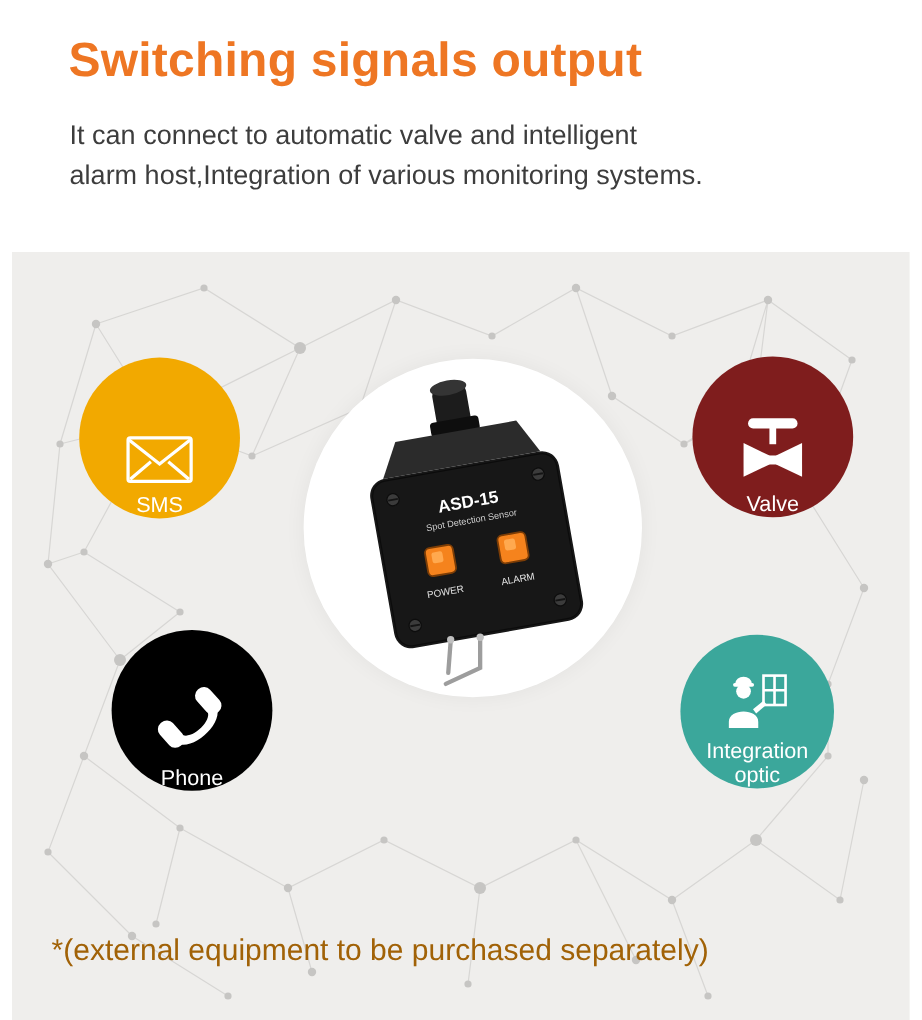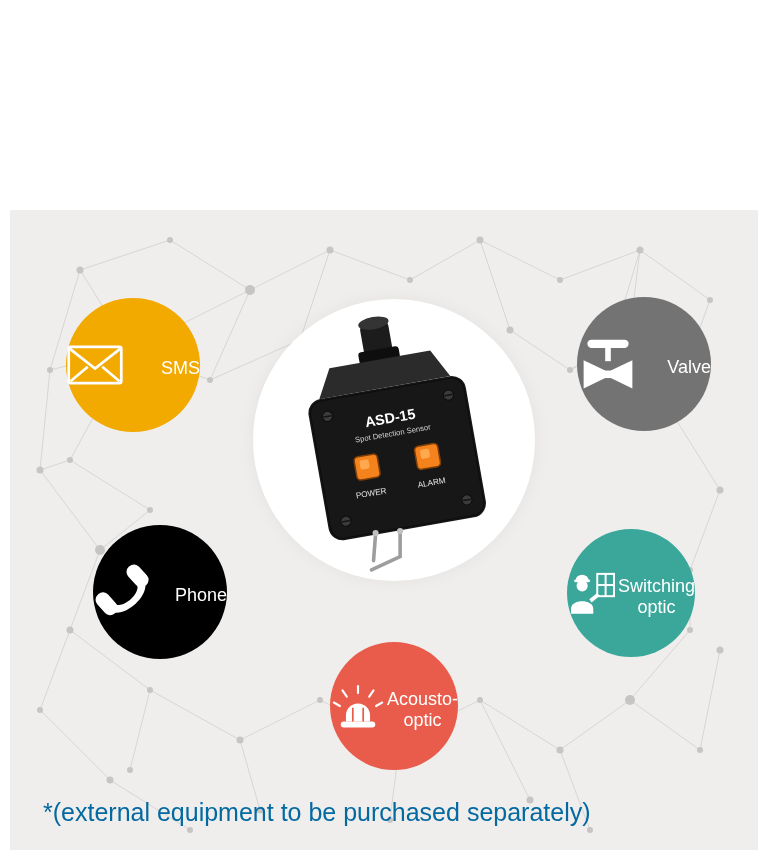--- a/index.html
+++ b/index.html
@@ -16,48 +16,55 @@
   }
 
   .panel {
     position: absolute; left: 10px; top: 210px; width: 748px; height: 640px;
     background: #efeeec; overflow: hidden;
   }
   .net { position: absolute; left: 0; top: 0; }
 
   .node {
     position: absolute; border-radius: 50%; color: #fff;
-    display: flex; flex-direction: row; align-items: center; justify-content: space-between;
+    display: flex; flex-direction: column; align-items: center; justify-content: flex-end;
     text-align: center;
   }
   .node .icon { display: block; }
   .node .label { font-size: 18px; line-height: 1.15; margin-top: 7px; }
   .node-sms        { left: 56px;  top: 88px;  width: 134px; height: 134px; background: #F2A900; }
-  .node-valve      { left: 567px; top: 87px;  width: 134px; height: 134px; background: #737373; }
+  .node-valve      { left: 567px; top: 87px;  width: 134px; height: 134px; background: #7f1d1d; }
   .node-phone      { left: 83px;  top: 315px; width: 134px; height: 134px; background: #000000; }
   .node-monitoring { left: 557px; top: 319px; width: 128px; height: 128px; background: #3BA79B; }
   .node-acousto    { left: 320px; top: 432px; width: 128px; height: 128px; background: #E95C4B; }
 
   .center-circle {
     position: absolute; left: 243px; top: 89px; width: 282px; height: 282px;
     border-radius: 50%; background: #ffffff;
     box-shadow: 0 0 18px rgba(0,0,0,0.05);
     display: flex; align-items: center; justify-content: center;
   }
 
   .footnote {
-    position: absolute; left: 33px; top: 588px;
-    color: #0369a1; font-size: 25px; font-weight: 400;
+    position: absolute; left: 33px; top: 568px;
+    color: #a16207; font-size: 25px; font-weight: 400;
   }
 </style>
 </head>
 <body>
 
 <div class="page">
 
+  <header>
+    <h1 class="title">Switching signals output</h1>
+    <p class="subtitle">
+      <span>It can connect to automatic valve and intelligent</span><br>
+      <span>alarm host,Integration of various monitoring systems.</span>
+    </p>
+  </header>
 
   <div class="panel">
 
     <svg class="net" width="748" height="640" viewBox="0 0 748 640">
       <path fill="none" stroke="#D7D6D4" stroke-width="1" d="
         M70,60 L160,30 L240,80 L320,40 L400,70 L470,30 L550,70 L630,40 L700,90
         M70,60 L120,140 L240,80
         M120,140 L200,170 L240,80
         M320,40 L290,130 L200,170
         M470,30 L500,120 L560,160 L620,120 L630,40
@@ -169,46 +176,25 @@
         </g>
         <g fill="#fff">
           <circle cx="19" cy="19" r="7"></circle>
           <path d="M11,12 a8,7 0 0 1 16,0 Z"></path>
           <rect x="9" y="11" width="20" height="3.5" rx="1.75"></rect>
           <path d="M5,48 c0,-13 28,-13 28,0 v6 H5 Z"></path>
           <path d="M28,36 L38,28 L41,31.5 L31,40 Z"></path>
         </g>
       </svg>
       <div class="label">
-        <span>Switching</span><br>
+        <span>Integration</span><br>
         <span>optic</span>
       </div>
     </div>
 
-    <div class="node node-acousto">
-      <svg class="icon" width="56" height="50" viewBox="0 0 64 58">
-        <g stroke="#fff" stroke-width="2.5" stroke-linecap="round">
-          <line x1="32" y1="14" x2="32" y2="6"></line>
-          <line x1="19" y1="18" x2="14" y2="11"></line>
-          <line x1="45" y1="18" x2="50" y2="11"></line>
-          <line x1="11" y1="29" x2="4" y2="25"></line>
-          <line x1="53" y1="29" x2="60" y2="25"></line>
-        </g>
-        <g fill="#fff">
-          <path d="M18,47 v-7 a14,14 0 0 1 28,0 v7 Z"></path>
-          <rect x="12" y="47" width="40" height="7" rx="3.5"></rect>
-        </g>
-        <line x1="26" y1="31" x2="26" y2="47" stroke="#E95C4B" stroke-width="2"></line>
-        <line x1="38" y1="31" x2="38" y2="47" stroke="#E95C4B" stroke-width="2"></line>
-      </svg>
-      <div class="label">
-        <span>Acousto-</span><br>
-        <span>optic</span>
-      </div>
-    </div>
 
     <div class="center-circle">
       <svg width="228" height="266" viewBox="0 0 220 260">
         <g transform="rotate(-10 110 130)">
 
           <rect x="96" y="14" width="28" height="32" rx="5" fill="#1c1c1c"></rect>
           <ellipse cx="110" cy="14" rx="15" ry="6" fill="#343434"></ellipse>
           <rect x="90" y="40" width="40" height="12" rx="3" fill="#0e0e0e"></rect>
 
           <polygon points="45,78 175,78 160,50 60,50" fill="#2b2b2b"></polygon>

